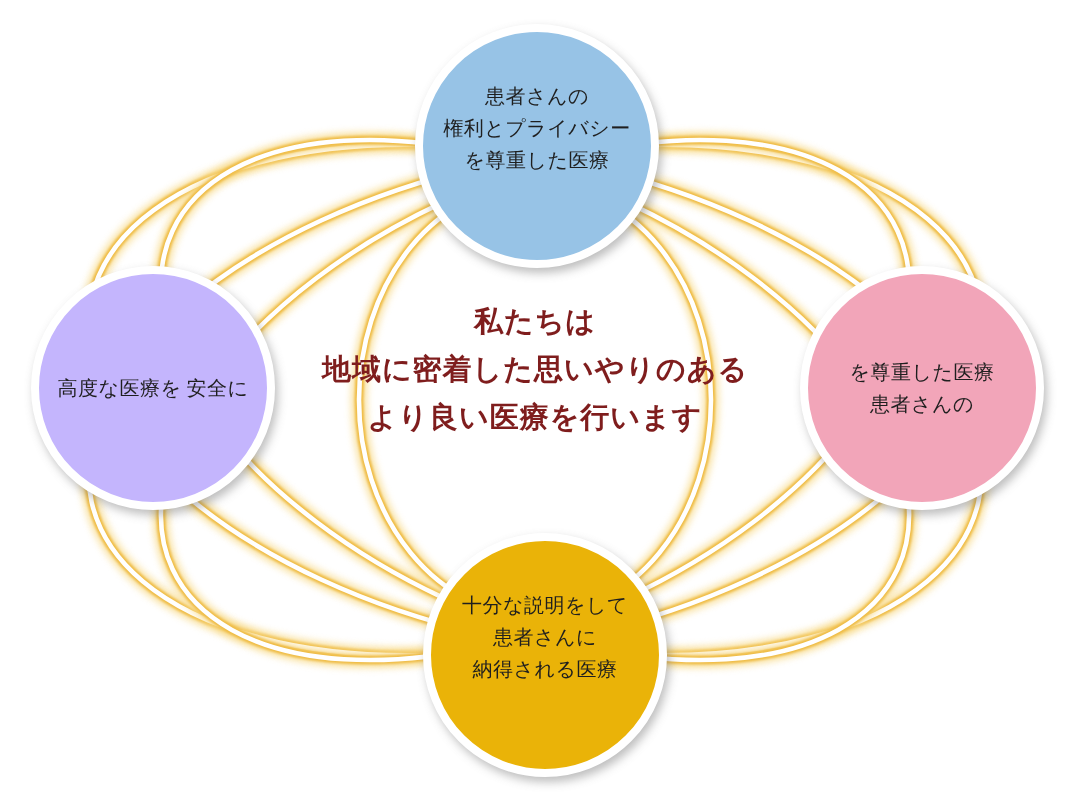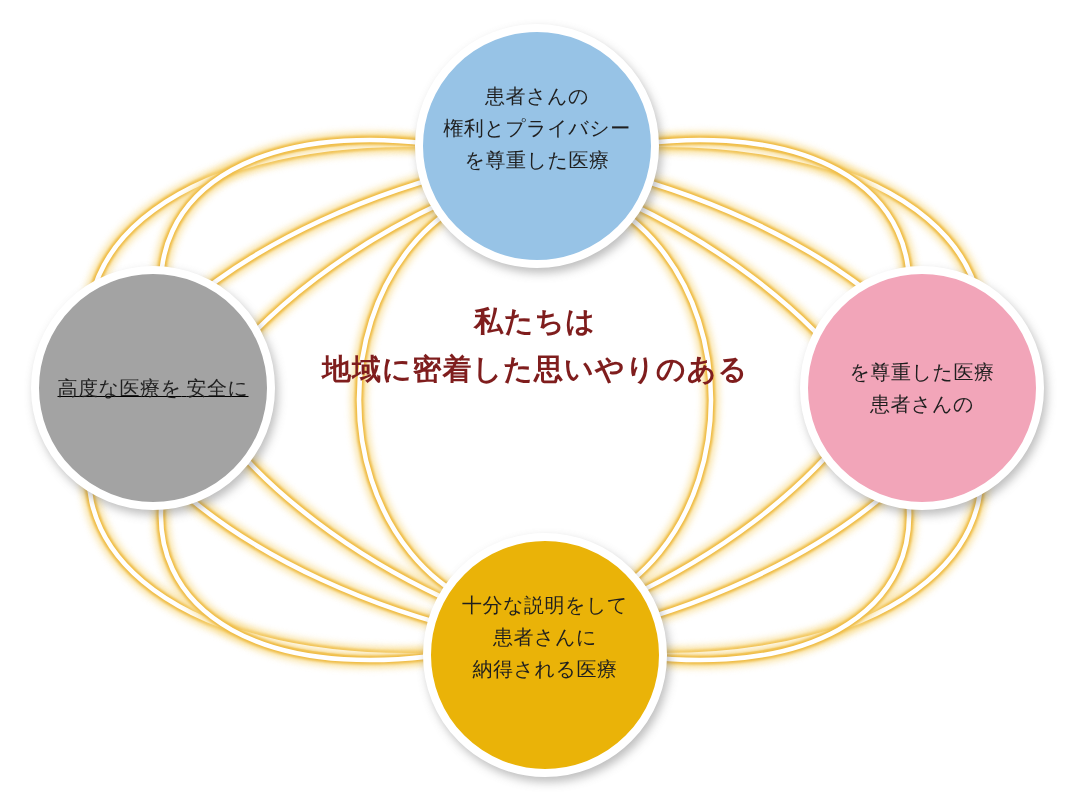--- a/index.html
+++ b/index.html
@@ -98,21 +98,21 @@
   </svg>
 
   <div class="value-circle circle-top" style="background-color: rgb(151, 195, 230);">
     <div class="labels">
       <span class="circle-label">患者さんの</span>
       <span class="circle-label">権利とプライバシー</span>
       <span class="circle-label">を尊重した医療</span>
     </div>
   </div>
 
-  <div class="value-circle circle-left" style="background-color: #a3a3a3; text-decoration: underline;">
+  <div class="value-circle circle-left" style="background-color: #c4b5fd;">
     <div class="labels">
       <span class="circle-label">高度な医療を</span>
       <span class="circle-label">安全に</span>
     </div>
   </div>
 
   <div class="value-circle circle-right" style="background-color: rgb(242, 165, 185);">
     <div class="labels">
       <span class="circle-label">を尊重した医療</span>
       <span class="circle-label">患者さんの</span>
@@ -123,15 +123,16 @@
     <div class="labels">
       <span class="circle-label">十分な説明をして</span>
       <span class="circle-label">患者さんに</span>
       <span class="circle-label">納得される医療</span>
     </div>
   </div>
 
   <div class="center-statement">
     <span class="center-line">私たちは</span>
     <span class="center-line">地域に密着した思いやりのある</span>
+    <span class="center-line">より良い医療を行います</span>
   </div>
 
 </div>
 
 </body></html>

